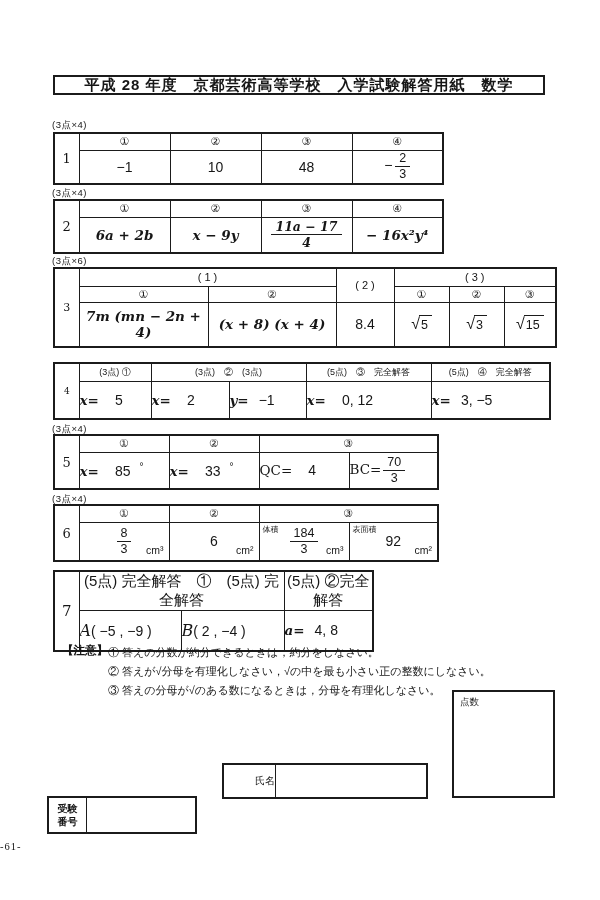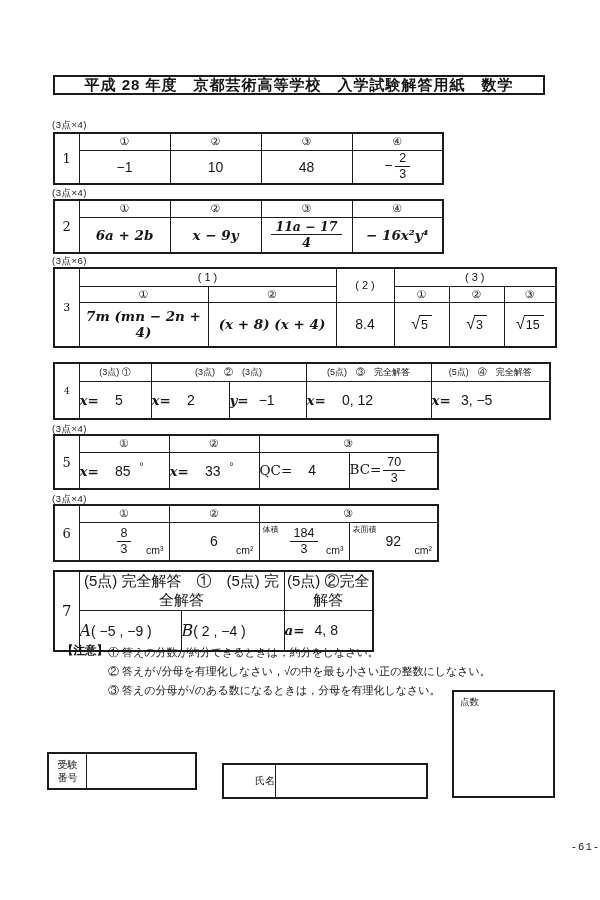--- a/index.html
+++ b/index.html
@@ -52,29 +52,29 @@
   .unit { position:absolute; right:5px; bottom:4px; font-size:10.5px; font-weight:normal; }
   .tag { position:absolute; left:3px; top:1px; font-size:8px; }
 
   .notes { position:absolute; left:62px; top:643px; display:flex; }
   .notes-heading { font-size:11.5px; font-weight:bold; white-space:nowrap; }
   .notes-items div { font-size:11px; line-height:19px; white-space:nowrap; }
 
   .score-box { position:absolute; left:452px; top:690px; width:103px; height:108px; border:2px solid #1b1b1b; }
   .score-box span { position:absolute; left:6px; top:4px; font-size:9.5px; }
 
-  .id-box { position:absolute; left:47px; top:752px; width:150px; height:38px; border:2px solid #1b1b1b; display:flex; }
+  .id-box { position:absolute; left:47px; top:796px; width:150px; height:38px; border:2px solid #1b1b1b; display:flex;font-weight:bold; }
   .id-box .lbl { width:38px; border-right:1px solid #1b1b1b; display:flex; flex-direction:column;
     align-items:center; justify-content:center; font-size:10px; line-height:13px; }
   .name-box { position:absolute; left:222px; top:763px; width:206px; height:36px; border:2px solid #1b1b1b; display:flex; }
   .name-box .lbl { width:52px; border-right:1px solid #1b1b1b; display:flex; align-items:center; justify-content:flex-end; font-size:10px; }
   .blank { flex:1; }
 
-  .page-no { position:absolute; left:0; top:841px; width:100%; text-align:right;
-    font-family:Liberation Mono, monospace; font-size:10.5px; letter-spacing:1px; }
+  .page-no { position:absolute; left:0; top:841px; width:100%; text-align:left;
+    font-family:Liberation Serif, serif; font-size:10.5px; letter-spacing:1px; }
 </style>
 </head>
 <body>
 
 <div class="sheet">
 
   <div class="title-box">
     <span>平成 28 年度　京都芸術高等学校　入学試験解答用紙　数学</span>
   </div>
 

